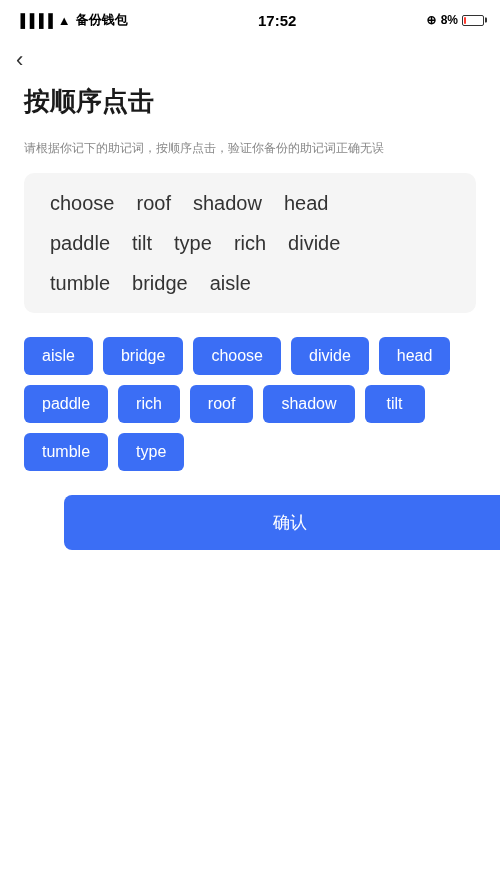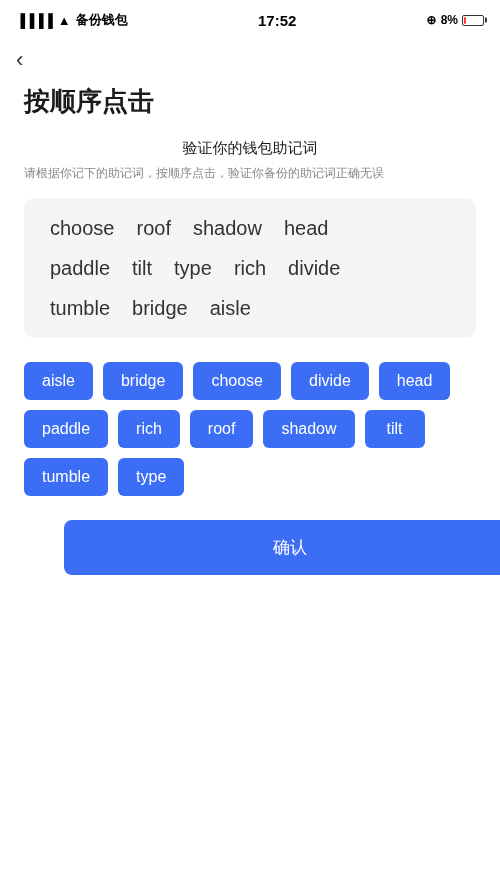--- a/index.html
+++ b/index.html
@@ -202,21 +202,20 @@
   <div class="back-btn">‹</div>
 </div>
 
 <div class="page-title-area">
   <h1 class="page-title">按顺序点击</h1>
 </div>
 
 <div class="content">
 
   
-  <div class="section-title">验证你的钱包助记词</div>
   <div class="section-desc">请根据你记下的助记词，按顺序点击，验证你备份的助记词正确无误</div>
 
   
   <div class="word-display-box">
     <div class="word-row">
       <span class="display-word">choose</span>
       <span class="display-word">roof</span>
       <span class="display-word">shadow</span>
       <span class="display-word">head</span>
     </div>

